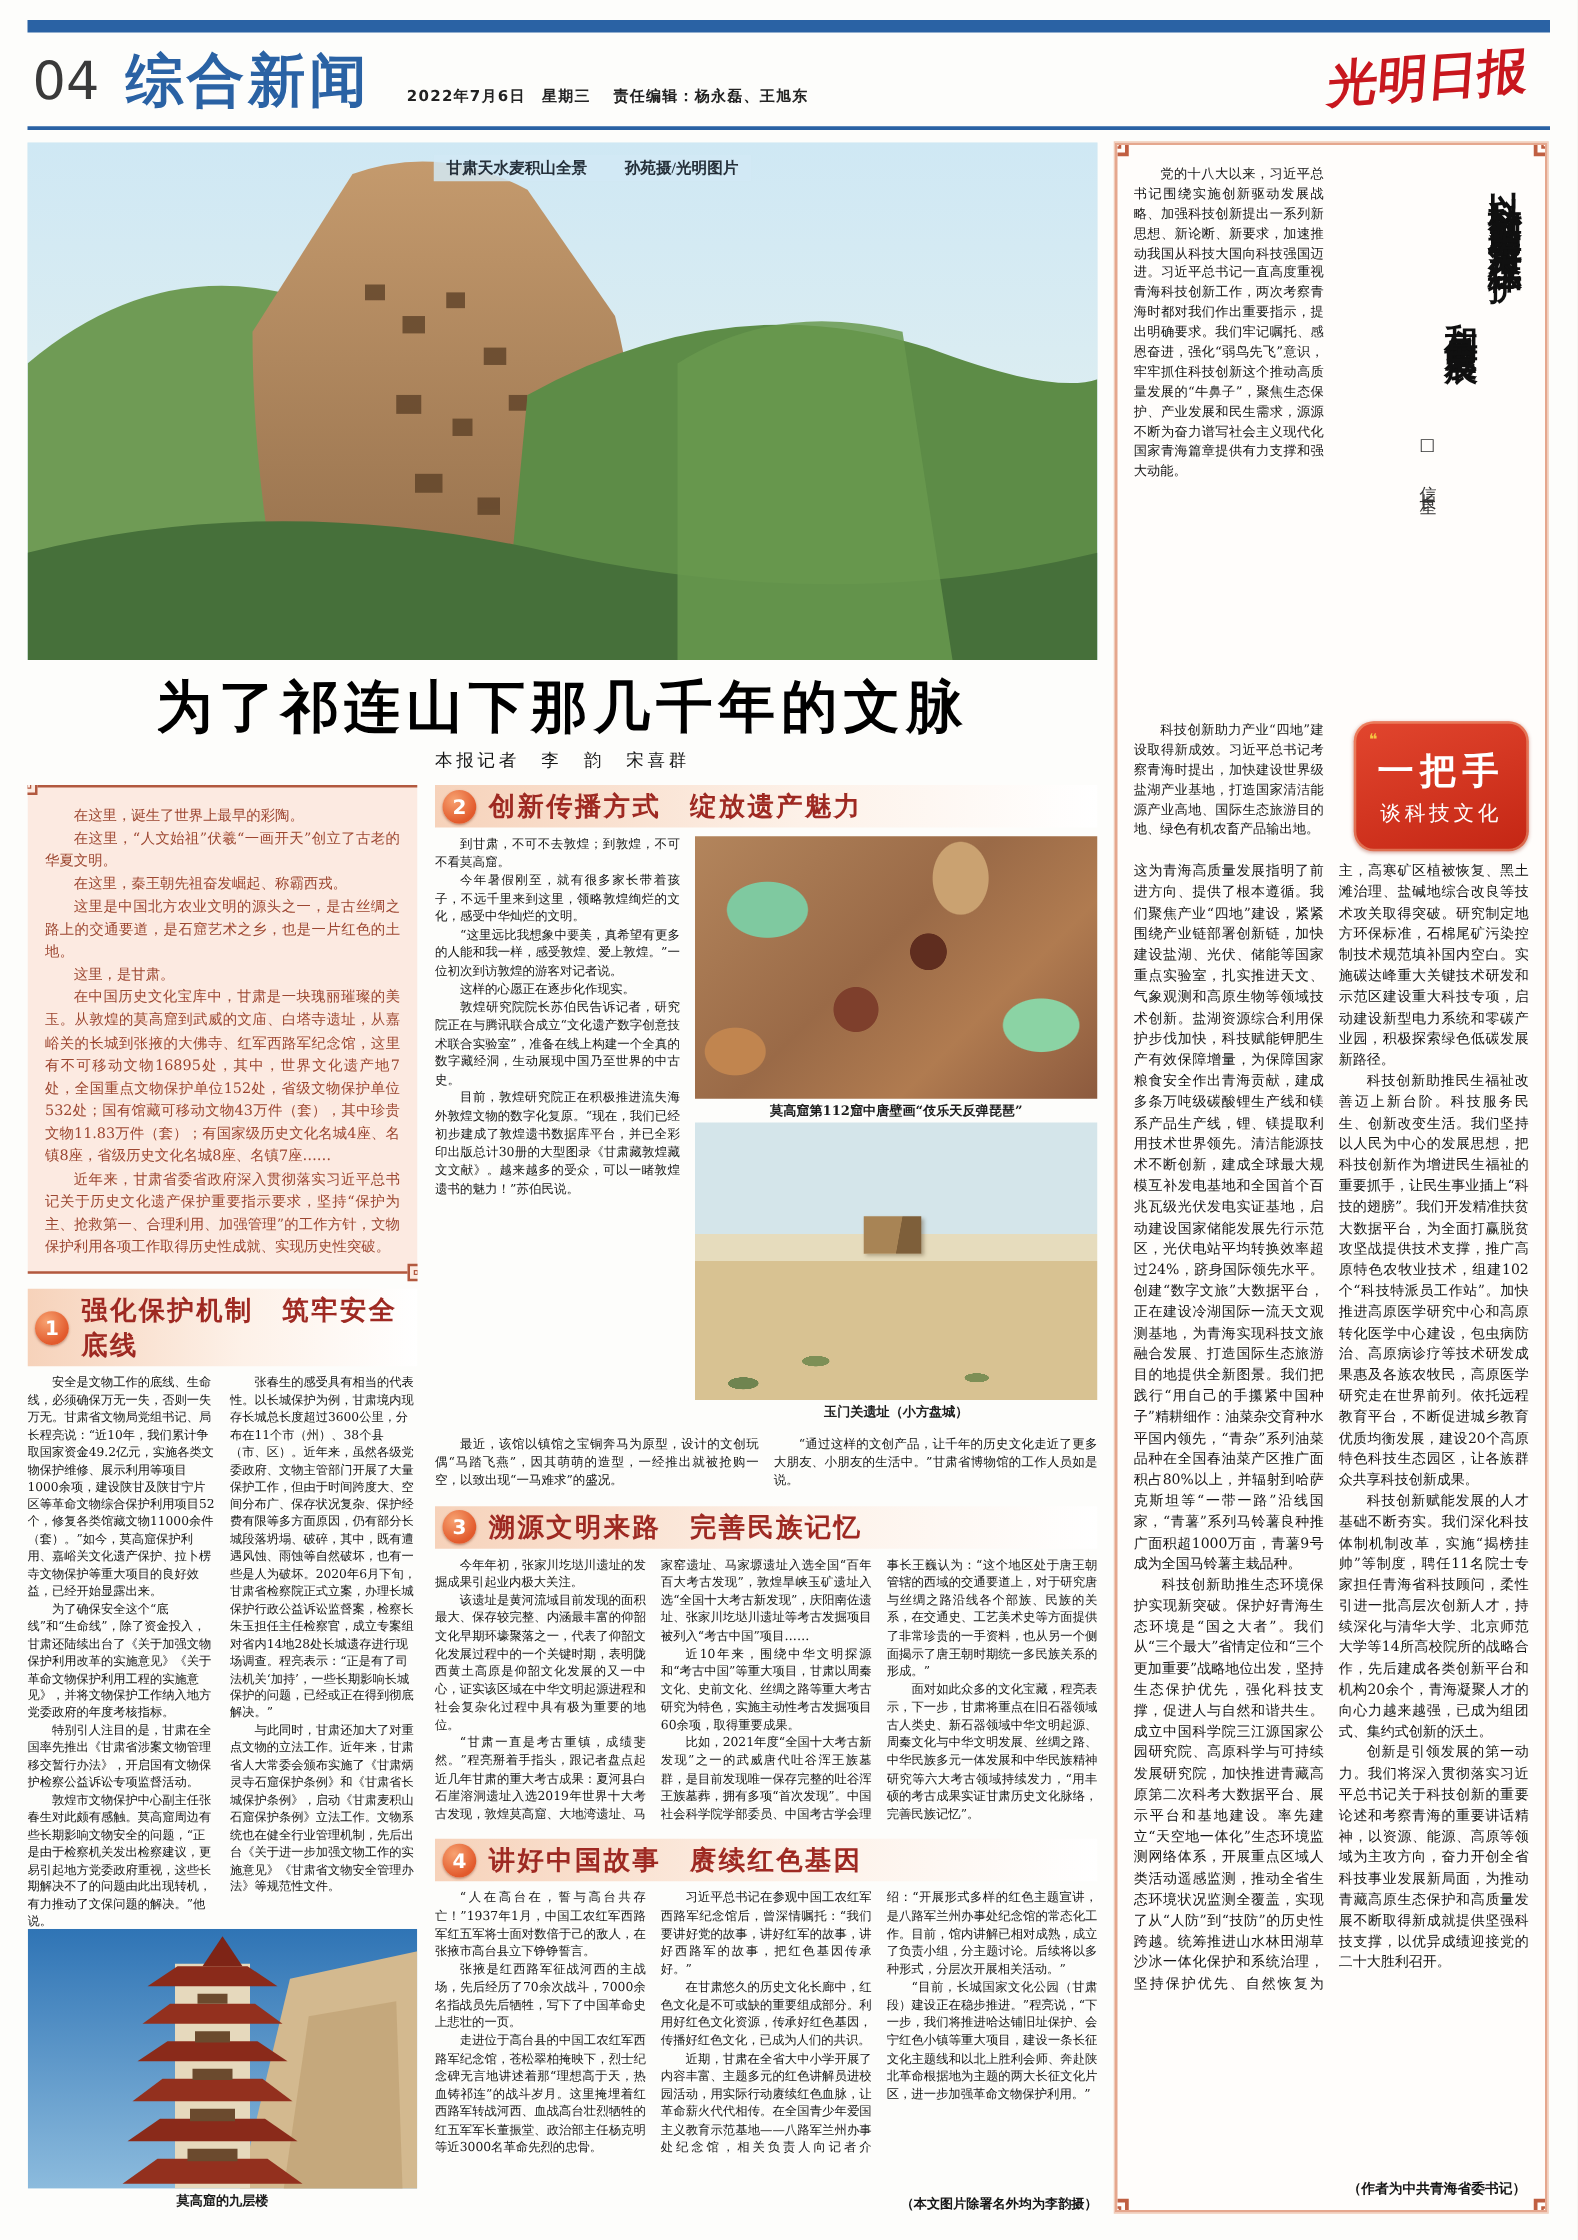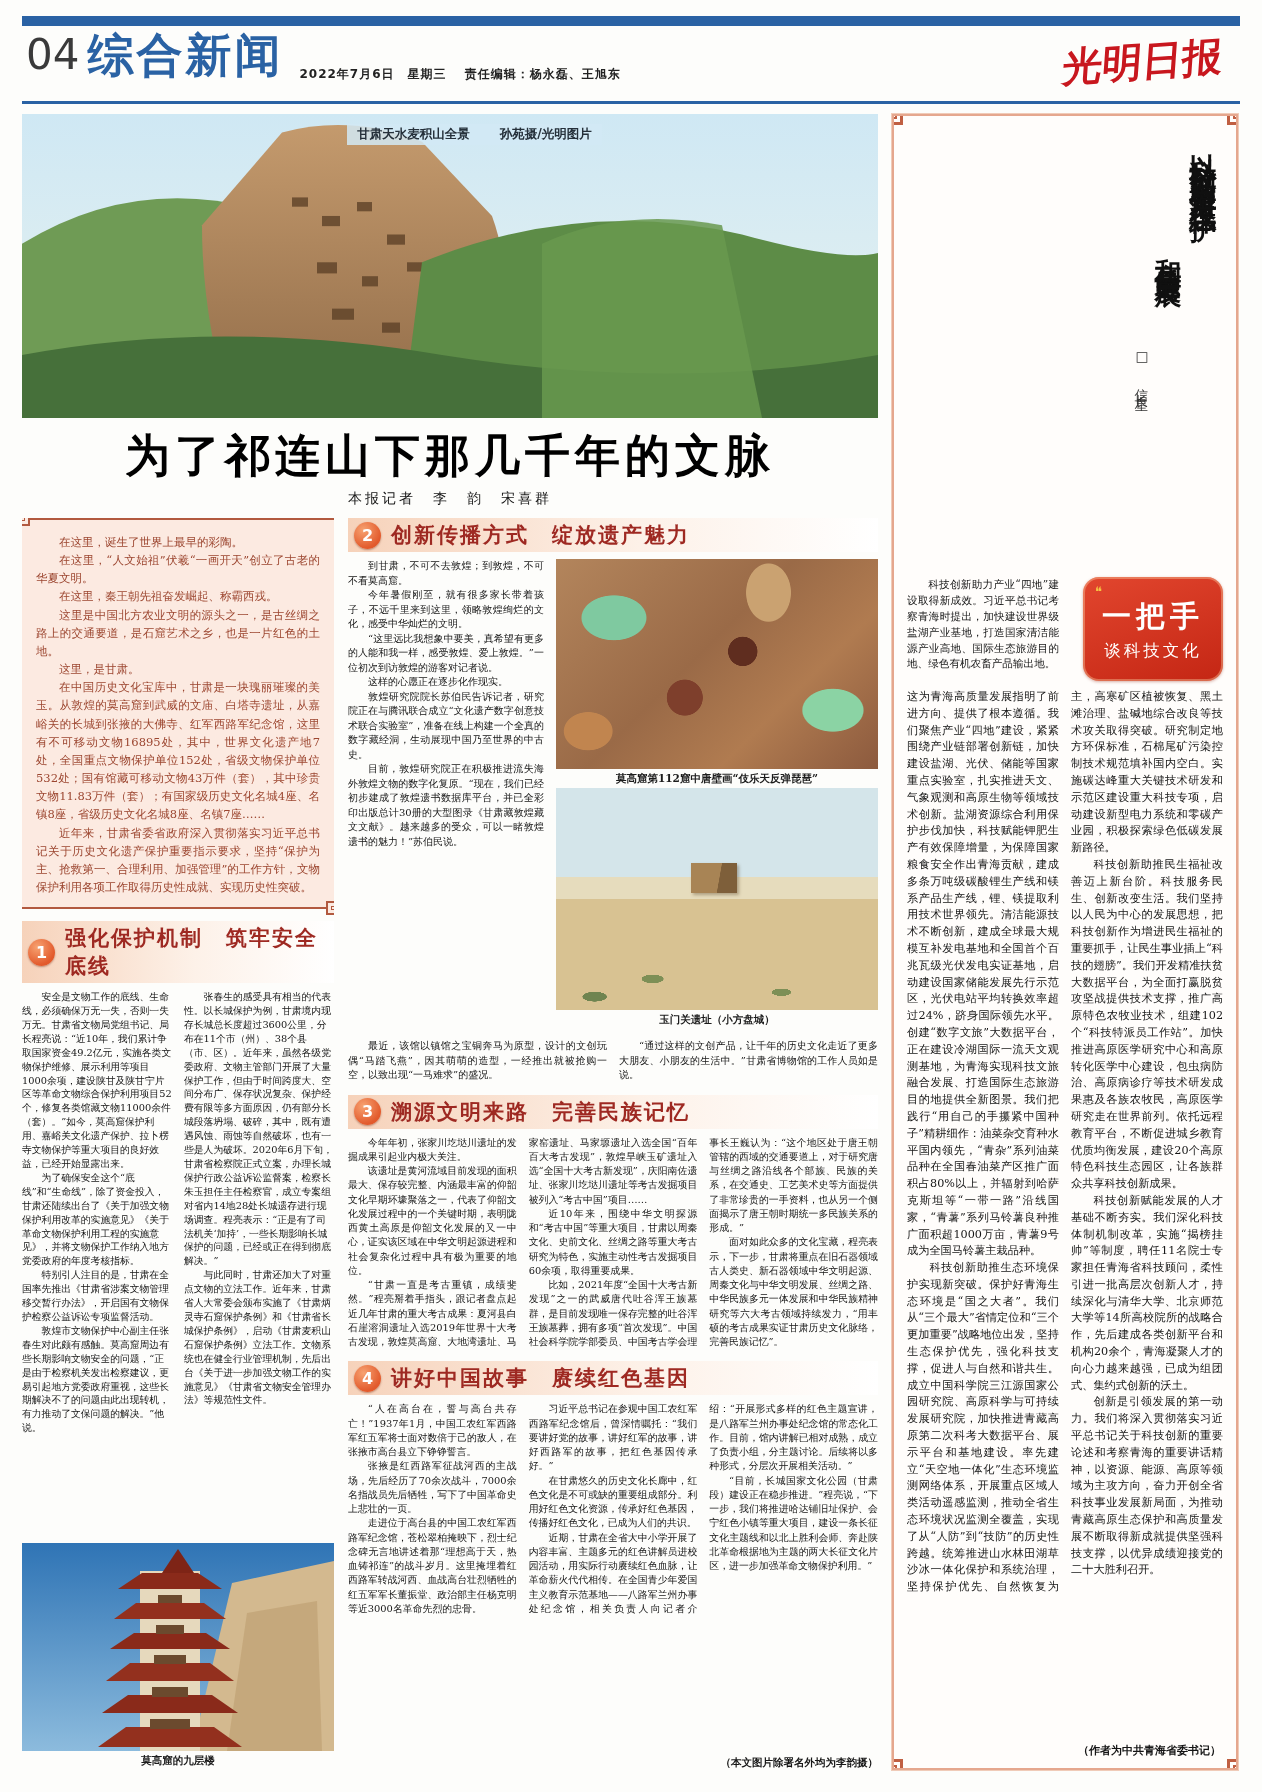--- a/index.html
+++ b/index.html
@@ -2,32 +2,32 @@
 <html><head>
 <meta charset="utf-8">
 <style>
   * { margin:0; padding:0; box-sizing:border-box; }
   html,body { width:1262px; background:#f4f2ee; }
   body { font-family:"DejaVu Serif","Liberation Serif",serif; color:#151515; }
   .page { width:1262px; height:1792px; background:#fdfdfb; padding:16px 22px 8px; overflow:hidden; }
 
   
   .topbar { height:10px; background:#2a62a4; margin-bottom:8px; }
-  .masthead-row { display:flex; align-items:flex-start; gap:8px; padding:0 4px 4px; }
+  .masthead-row { display:flex; align-items:center; gap:21px; padding:0 4px 4px; }
   .pageno { font-size:42px; color:#3a3a3a; font-family:"DejaVu Sans","Liberation Sans",sans-serif; line-height:1; }
   .secname { font-size:46px; font-weight:bold; color:#2a62a4; font-family:"DejaVu Sans","Liberation Sans",sans-serif; letter-spacing:3px; line-height:.95; }
   .dateline { font-size:12px; font-weight:bold; color:#222; padding-bottom:6px; margin-left:8px; letter-spacing:1px; font-family:"DejaVu Sans","Liberation Sans",sans-serif;margin-top:32px;}
   .masthead { margin-left:auto; font-size:40px; color:#c8171e; font-weight:bold; transform:rotate(-4deg) skewX(-8deg); padding:0 14px 6px 0; }
   .headrule { height:3px; background:#2a62a4; margin:2px 0 10px; }
 
   .content { display:flex; gap:14px; height:1656px; }
   .left-zone { width:856px; display:flex; flex-direction:column; }
 
   
-  .lead-photo { position:relative; height:304px; overflow:hidden; background:#cfe7f2; }
+  .lead-photo { position:relative; height:414px; overflow:hidden; background:#cfe7f2;font-family:Liberation Serif, serif; }
   .lead-photo svg { display:block; width:100%; height:100%; }
   .photo-caption { position:absolute; top:10px; left:38%; display:flex; gap:30px; font-size:12.5px; font-weight:bold; color:#25303a; background:rgba(210,233,244,.85); padding:2px 10px; }
 
   .headline { text-align:center; font-size:45px; font-weight:bold; letter-spacing:5px; margin:8px 0 2px; color:#000; }
   .byline { text-align:center; font-size:14px; letter-spacing:3px; margin:2px 0 10px; }
 
   .cols-row { display:flex; gap:14px; flex:1; overflow:hidden; }
   .col-left { width:312px; display:flex; flex-direction:column; overflow:hidden; }
   .col-mid { flex:1; display:flex; flex-direction:column; overflow:hidden; }
 
@@ -299,20 +299,23 @@
           <i></i>
         </span>
       <span class="sci-corn bl">
           <i></i>
         </span>
       <span class="sci-corn br">
           <i></i>
         </span>
 
       <div class="sci-top">
+        <div class="sci-p1">
+          <p class="para">党的十八大以来，习近平总书记围绕实施创新驱动发展战略、加强科技创新提出一系列新思想、新论断、新要求，加速推动我国从科技大国向科技强国迈进。习近平总书记一直高度重视青海科技创新工作，两次考察青海时都对我们作出重要指示，提出明确要求。我们牢记嘱托、感恩奋进，强化“弱鸟先飞”意识，牢牢抓住科技创新这个推动高质量发展的“牛鼻子”，聚焦生态保护、产业发展和民生需求，源源不断为奋力谱写社会主义现代化国家青海篇章提供有力支撑和强大动能。</p>
+        </div>
         <div class="v-title-wrap">
           <div class="v-title">
             <div class="v-line1">以科技创新助推青海生态保护</div>
             <div class="v-line2">和高质量发展</div>
             <div class="v-author">□ 信长星</div>
           </div>
         </div>
       </div>
 
       <div class="badge-row">

